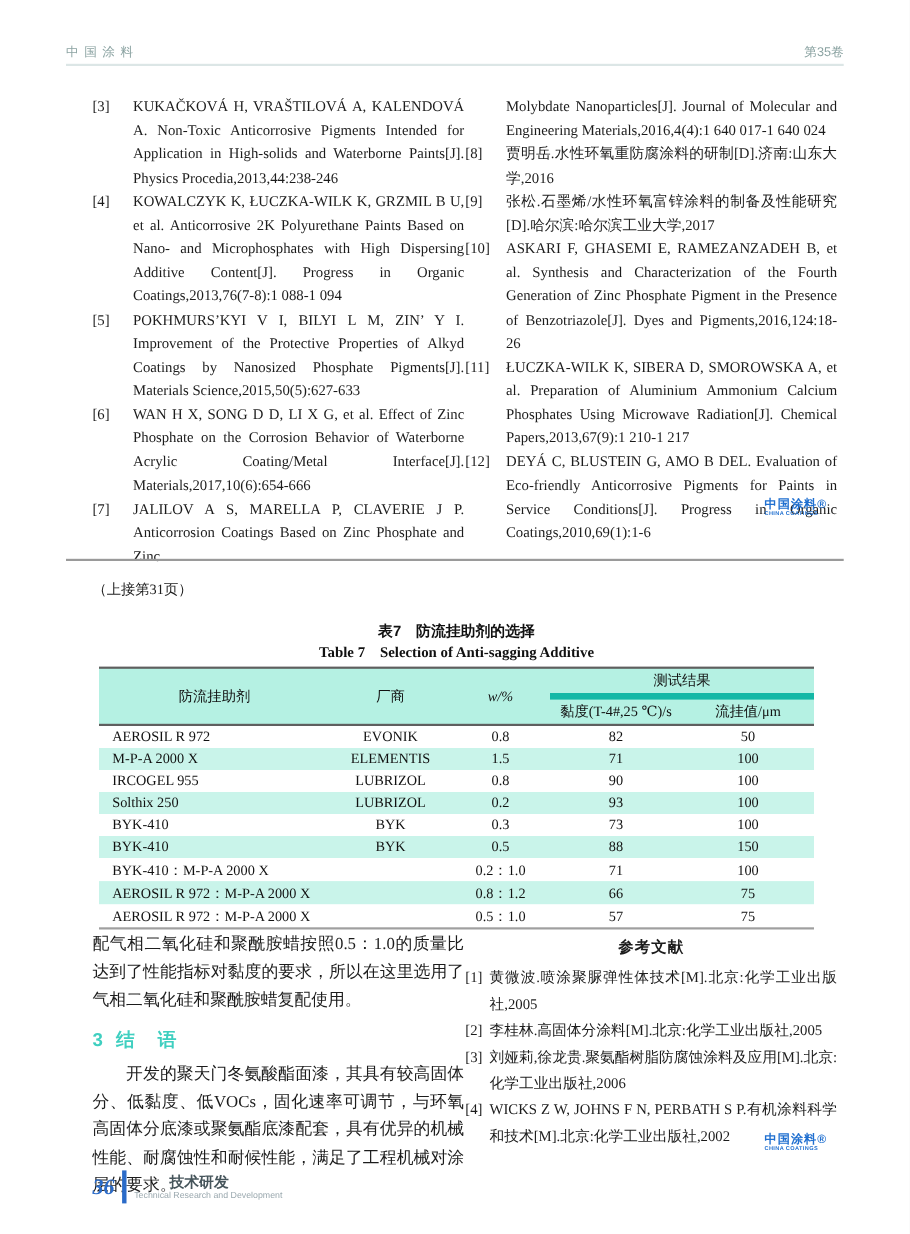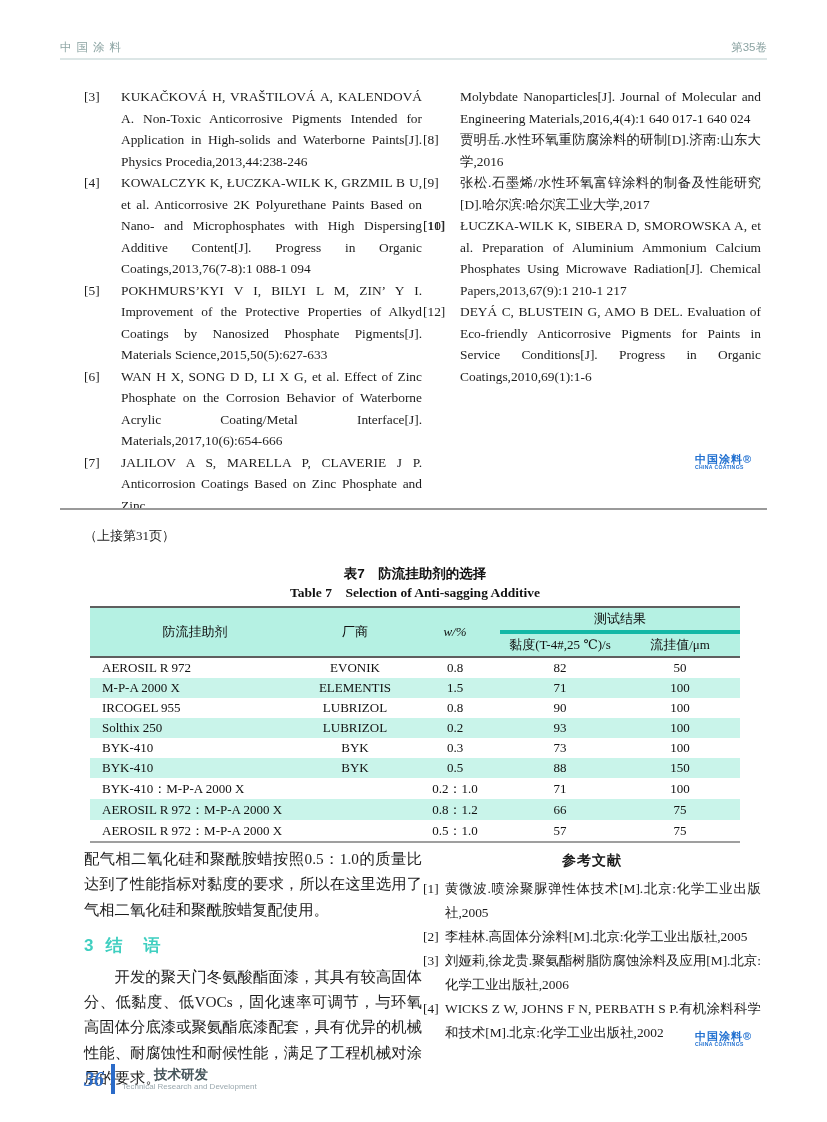--- a/index.html
+++ b/index.html
@@ -43,21 +43,21 @@
   
   .t7-title-cn { position:absolute; top:565px; left:90px; width:650px; text-align:center;
     font-family:"Liberation Sans","DejaVu Sans",sans-serif; font-weight:bold; font-size:13.5px; color:#111; }
   .t7-title-en { position:absolute; top:584px; left:90px; width:650px; text-align:center;
     font-weight:bold; font-size:13.5px; color:#111; }
   table.t7 { position:absolute; top:606px; left:90px; width:650px; border-collapse:collapse;
     font-size:13px; color:#111;
     border-top:2px solid #5f5f5f; border-bottom:2px solid #9f9f9f; }
   table.t7 thead th { background:#b5f1e3; font-weight:normal; padding:2px 2px; }
   table.t7 thead { border-bottom:2px solid #5f5f5f;padding-left:34px; }
-  table.t7 th.group { border-bottom:4px solid #14b8a6;margin-top:29px; }
+  table.t7 th.group { border-bottom:6px solid #14b8a6;margin-top:29px; }
   table.t7 td { text-align:center; padding:1.5px 2px; height:17px;margin-top:10px; }
   table.t7 td.first { text-align:left; padding-left:12px; }
   table.t7 tbody tr:nth-child(even) { background:#c9f4ea; }
   .ital { font-style:italic; }
 
   
   .bodycol-left { position:absolute; left:84px; top:846px; width:338px;
     font-size:15.3px; line-height:25.4px; text-align:justify; }
   .sec-head { margin:11px 0 5px 0; color:#3fcfc0;
     font-family:"Liberation Sans","DejaVu Sans",sans-serif;
@@ -122,20 +122,21 @@
     <div class="ref">
       <span class="lab">[8]</span>
       <span>贾明岳.水性环氧重防腐涂料的研制[D].济南:山东大学,2016</span>
     </div>
     <div class="ref">
       <span class="lab">[9]</span>
       <span>张松.石墨烯/水性环氧富锌涂料的制备及性能研究[D].哈尔滨:哈尔滨工业大学,2017</span>
     </div>
     <div class="ref">
       <span class="lab">[10]</span>
+      <span>ASKARI F, GHASEMI E, RAMEZANZADEH B, et al. Synthesis and Characterization of the Fourth Generation of Zinc Phosphate Pigment in the Presence of Benzotriazole[J]. Dyes and Pigments,2016,124:18-26</span>
     </div>
     <div class="ref">
       <span class="lab">[11]</span>
       <span>ŁUCZKA-WILK K, SIBERA D, SMOROWSKA A, et al. Preparation of Aluminium Ammonium Calcium Phosphates Using Microwave Radiation[J]. Chemical Papers,2013,67(9):1 210-1 217</span>
     </div>
     <div class="ref">
       <span class="lab">[12]</span>
       <span>DEYÁ C, BLUSTEIN G, AMO B DEL. Evaluation of Eco-friendly Anticorrosive Pigments for Paints in Service Conditions[J]. Progress in Organic Coatings,2010,69(1):1-6</span>
     </div>
   </div>

